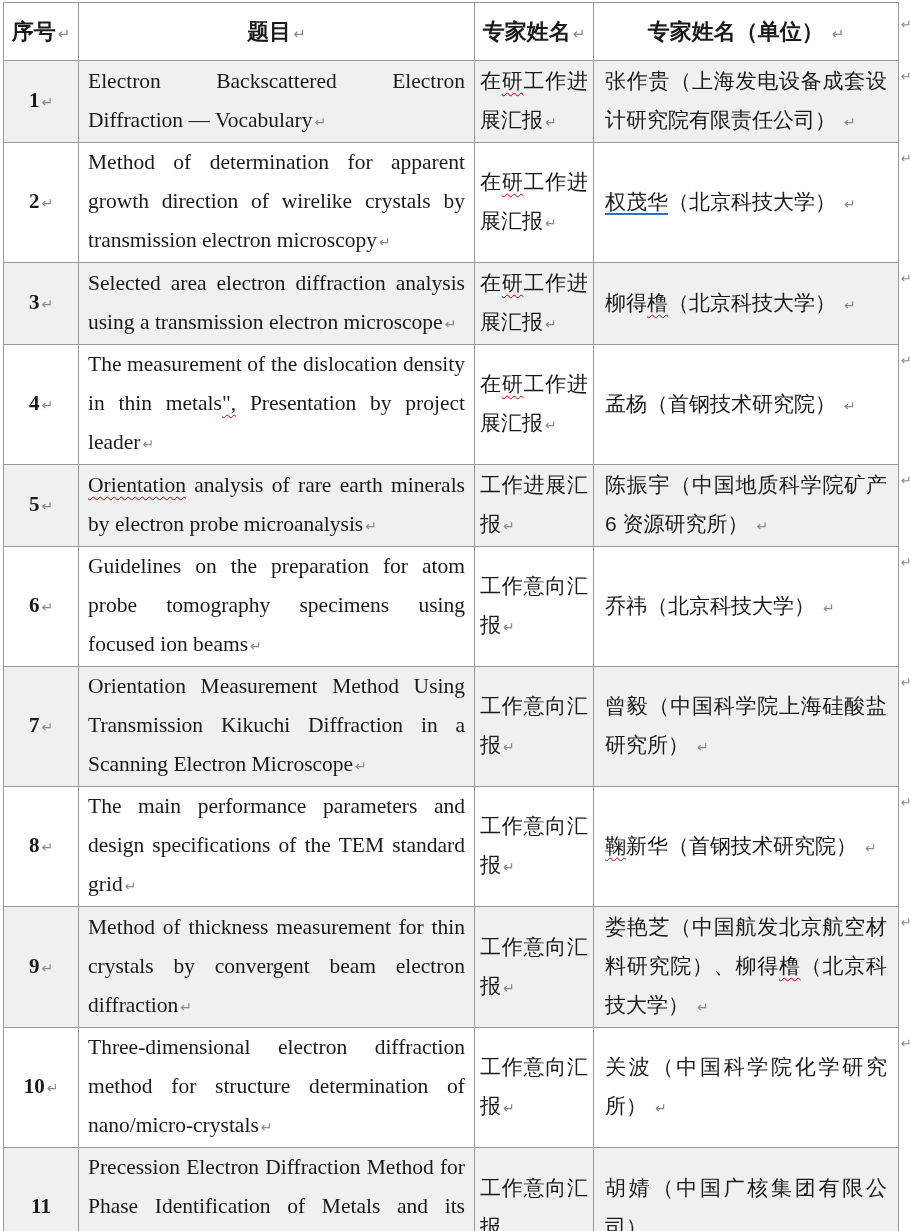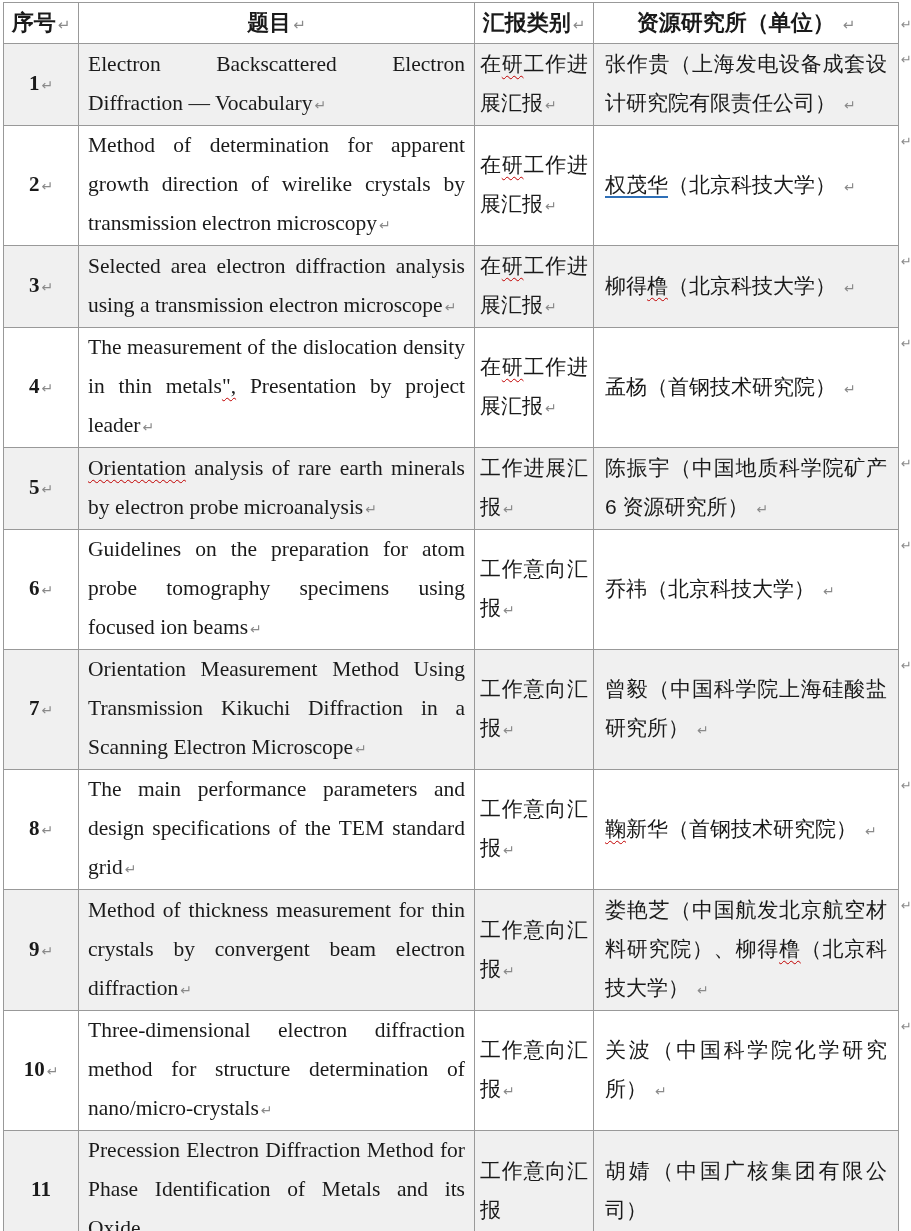--- a/index.html
+++ b/index.html
@@ -20,21 +20,21 @@
     width:908px;
   }
   th,td{
     border:1px solid var(--border);
     vertical-align:middle;
     padding:0;
     word-break:break-word;
   }
   
   th{
-    height:41px;
+    height:58px;
     text-align:center;
     font-family:"Liberation Sans","DejaVu Sans",sans-serif;
     font-weight:bold;
     font-size:22px;
     background:#ffffff;
   }
   
   tbody tr.shaded td{background:var(--shade);}
   td.c-no{
     text-align:center;
@@ -103,22 +103,22 @@
     <col style="width:75px">
     <col style="width:396px">
     <col style="width:119px">
     <col style="width:305px">
     <col style="width:13px">
   </colgroup>
   <thead>
     <tr>
       <th><span>序号</span><span class="pilcrow">↵</span></th>
       <th><span>题目</span><span class="pilcrow">↵</span></th>
-      <th><span>汇报类别</span><span class="pilcrow">↵</span></th>
-      <th><span>资源研究所（单位）</span><span class="pilcrow" style="margin-left:8px">↵</span></th>
+      <th><span>专家姓名</span><span class="pilcrow">↵</span></th>
+      <th><span>专家姓名（单位）</span><span class="pilcrow" style="margin-left:8px">↵</span></th>
       <th class="c-gutter"><span class="pilcrow">↵</span></th>
     </tr>
   </thead>
   <tbody id="table-body">
       <tr class="shaded">
         <td class="c-no">1<span class="pilcrow">↵</span></td>
         <td class="c-title">Electron Backscattered Electron Diffraction — Vocabulary<span class="pilcrow">↵</span></td>
         <td class="c-cat">在<span class="mk-spell">研</span>工作进展汇报<span class="pilcrow">↵</span></td>
         <td class="c-exp">张作贵（上海发电设备成套设计研究院有限责任公司）<span class="pilcrow">↵</span></td>
         <td class="c-gutter"><span class="pilcrow">↵</span></td>

